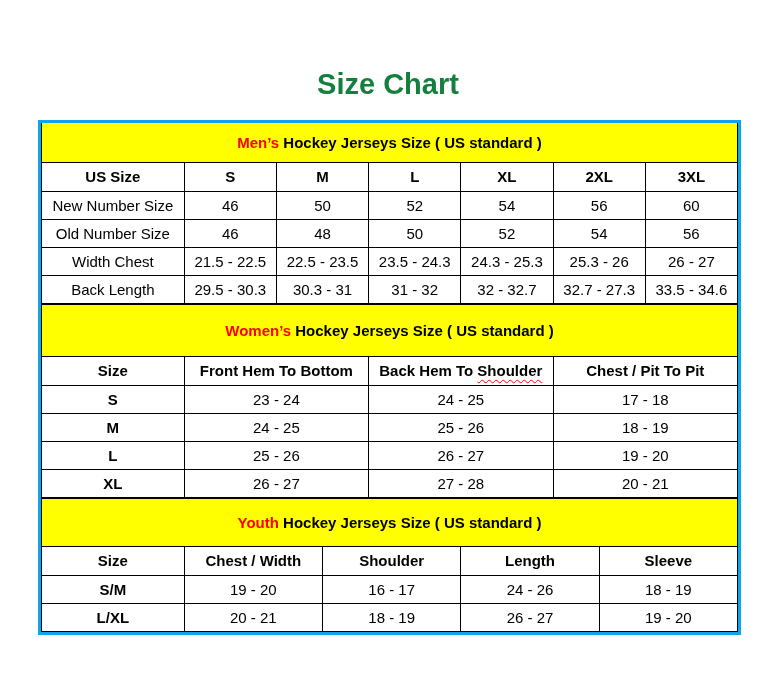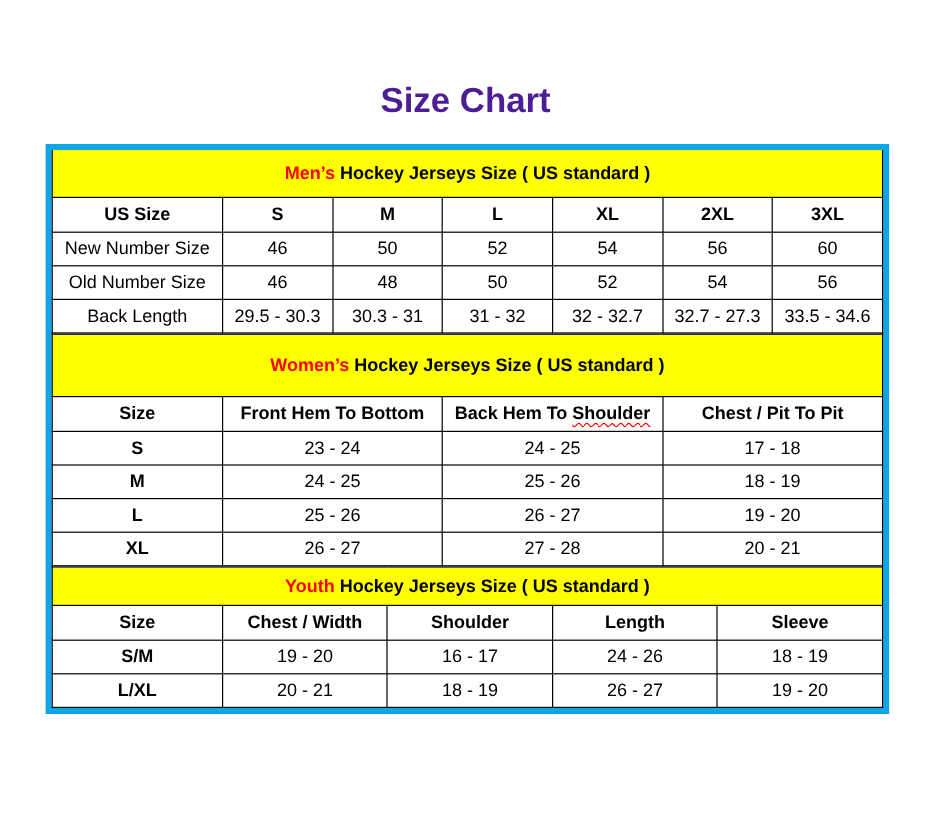--- a/index.html
+++ b/index.html
@@ -10,26 +10,26 @@
     font-family: "Liberation Sans", sans-serif;
     color: #000000;
   }
   .page-title {
     margin: 0 0 19px 0;
     padding-top: 68px;
     text-align: center;
     font-size: 29px;
     line-height: 33px;
     font-weight: bold;
-    color: #4c1d95;
+    color: #15803d;
   }
   .chart-wrap {
     width: 703px;
     margin-left: 38px;
-    border: 5px solid #0ea5e9;
+    border: 3px solid #0ea5e9;
   }
   table.size-table {
     width: 100%;
     border-collapse: collapse;
     table-layout: fixed;
   }
   table.size-table td, table.size-table th {
     border: 1px solid #000000;
     text-align: center;
     vertical-align: middle;
@@ -45,21 +45,21 @@
   }
   td.band {
     background: #FFFF00;
     font-weight: bold;
     font-size: 16px;
     border-top: 2px solid #000000;
     border-bottom: 2px solid #000000;
   }
   table[data-table="0"] td.band { border-top: none; height: 39px; }
   table[data-table="1"] td.band { height: 52px; }
-  table[data-table="2"] td.band { height: 32px; }
+  table[data-table="2"] td.band { height: 48px; }
   .band-hl { color: #FF0000; }
   table.bold-labels td.row-label { font-weight: bold; }
   .squiggle {
     text-decoration-line: underline;
     text-decoration-style: wavy;
     text-decoration-color: #FF0000;
     text-decoration-thickness: 1px;
     text-underline-offset: 3px;
   }
 </style>
@@ -104,20 +104,29 @@
         <tr>
           <td class="row-label">Old Number Size</td>
           <td>46</td>
           <td>48</td>
           <td>50</td>
           <td>52</td>
           <td>54</td>
           <td>56</td>
         </tr>
         <tr>
+          <td class="row-label">Width Chest</td>
+          <td>21.5 - 22.5</td>
+          <td>22.5 - 23.5</td>
+          <td>23.5 - 24.3</td>
+          <td>24.3 - 25.3</td>
+          <td>25.3 - 26</td>
+          <td>26 - 27</td>
+        </tr>
+        <tr>
           <td class="row-label">Back Length</td>
           <td>29.5 - 30.3</td>
           <td>30.3 - 31</td>
           <td>31 - 32</td>
           <td>32 - 32.7</td>
           <td>32.7 - 27.3</td>
           <td>33.5 - 34.6</td>
         </tr>
       </tbody>
     </table>

